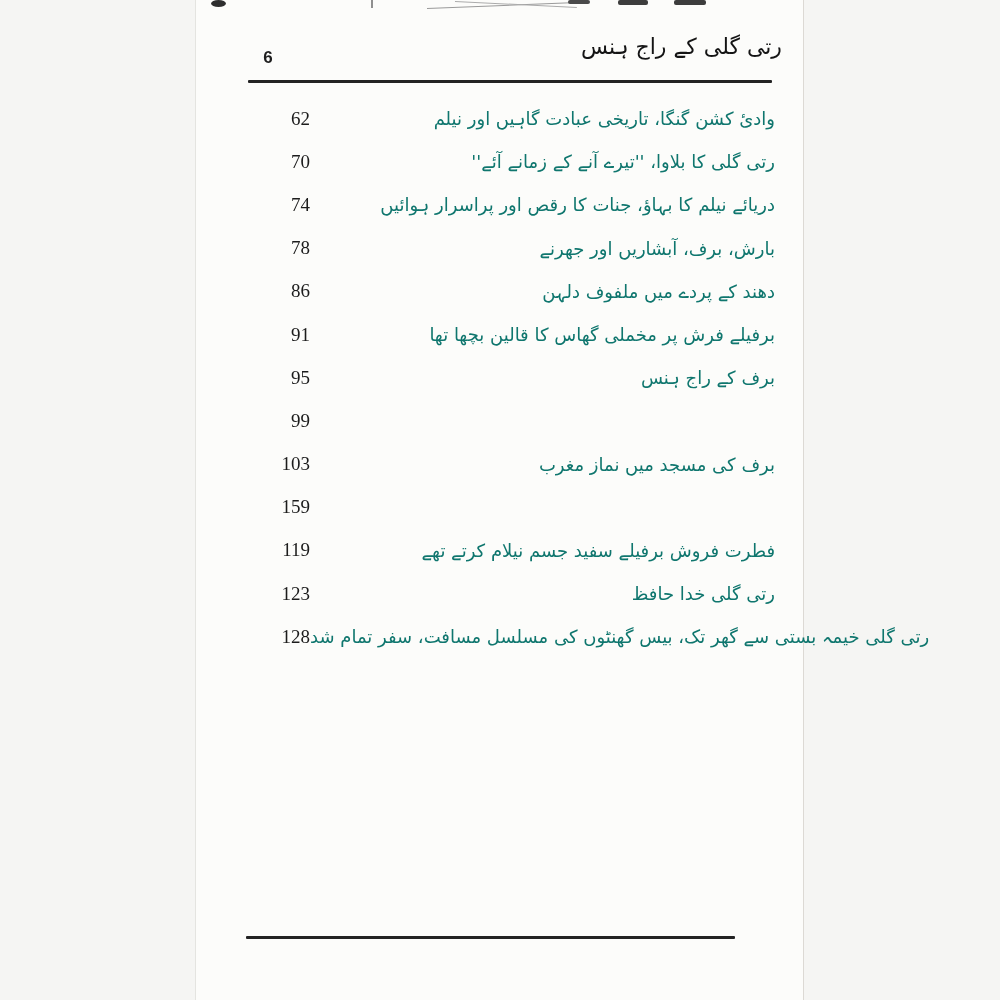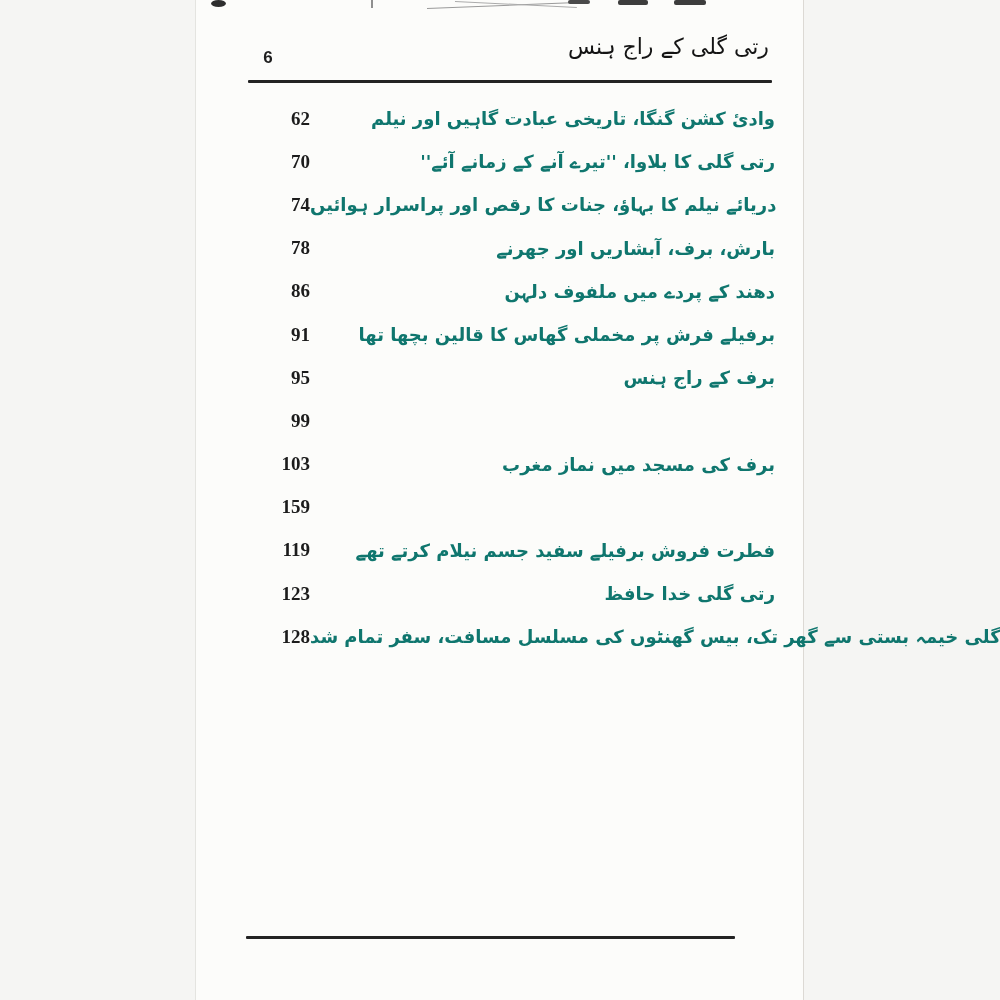--- a/index.html
+++ b/index.html
@@ -13,32 +13,32 @@
     position:absolute;left:195px;top:0;width:607px;height:1000px;
     background:#fcfcfa;
     border-left:1px solid #e4e4e0;border-right:1px solid #dcd9d4;
   }
   
   .hdr-num{
     position:absolute;left:252px;top:48px;width:32px;text-align:center;
     font-family:"Liberation Sans",sans-serif;font-weight:bold;font-size:17px;color:#1e1e1e;
   }
   .hdr-title{
-    position:absolute;right:231px;top:34px;
+    position:absolute;right:218px;top:34px;
     direction:rtl;unicode-bidi:isolate;
     font-family:"DejaVu Sans",sans-serif;font-size:22px;color:#141414;
     white-space:nowrap;
   }
   .hdr-rule{
     position:absolute;left:248px;top:80px;width:524px;height:3px;
     background:#232323;border-radius:1px;
   }
   
   .toc{position:absolute;left:248px;top:97px;width:527px;}
-  .row{display:flex;align-items:center;height:43.2px;font-weight:bold;}
+  .row{display:flex;align-items:center;height:43.2px;}
   .num{
     width:62px;text-align:right;flex:0 0 auto;
     font-family:"Liberation Serif",serif;font-size:19px;color:#1c1c1c;
   }
   .ttl{
     flex:1 1 auto;text-align:right;direction:rtl;unicode-bidi:isolate;
     font-family:"DejaVu Sans",sans-serif;font-size:18px;color:#0f766e;
     white-space:nowrap;overflow:visible;
   }
   .bottom-rule{

